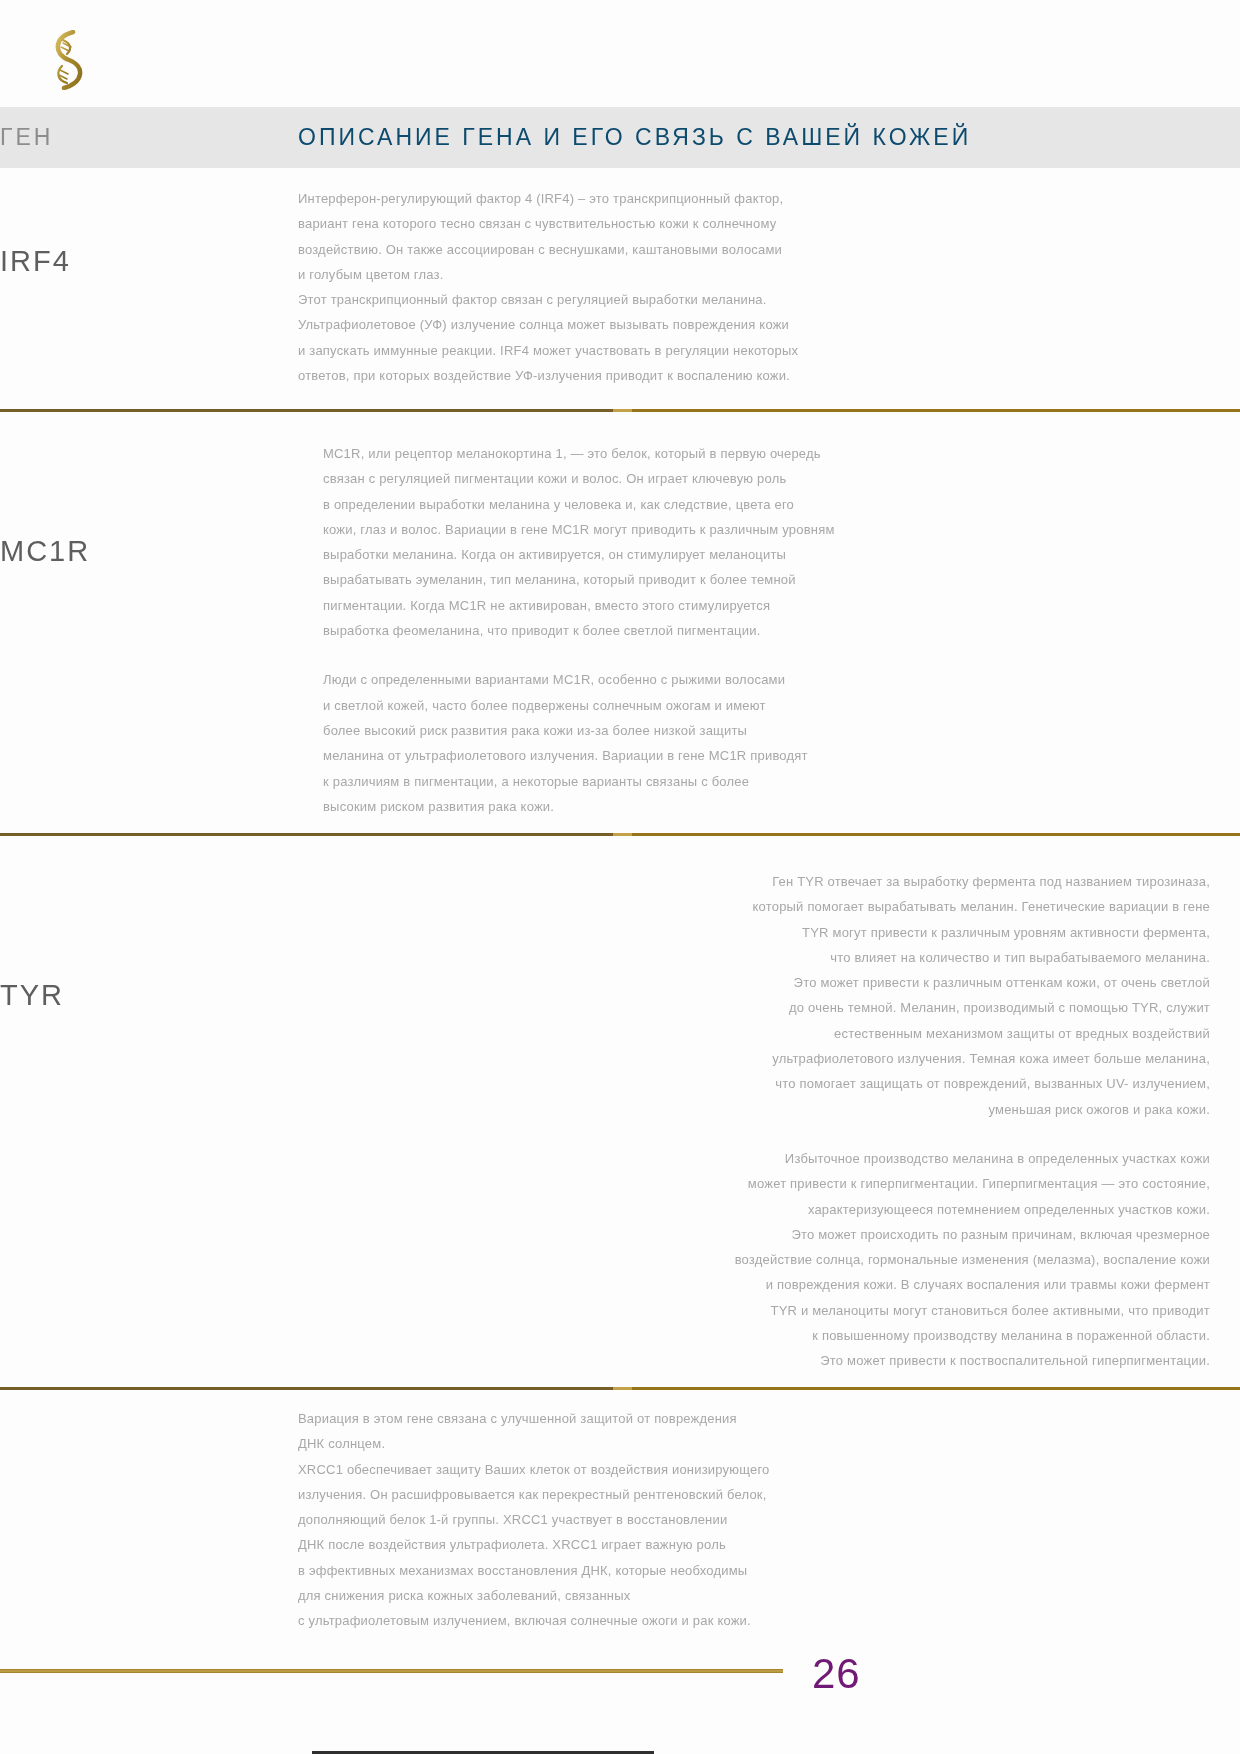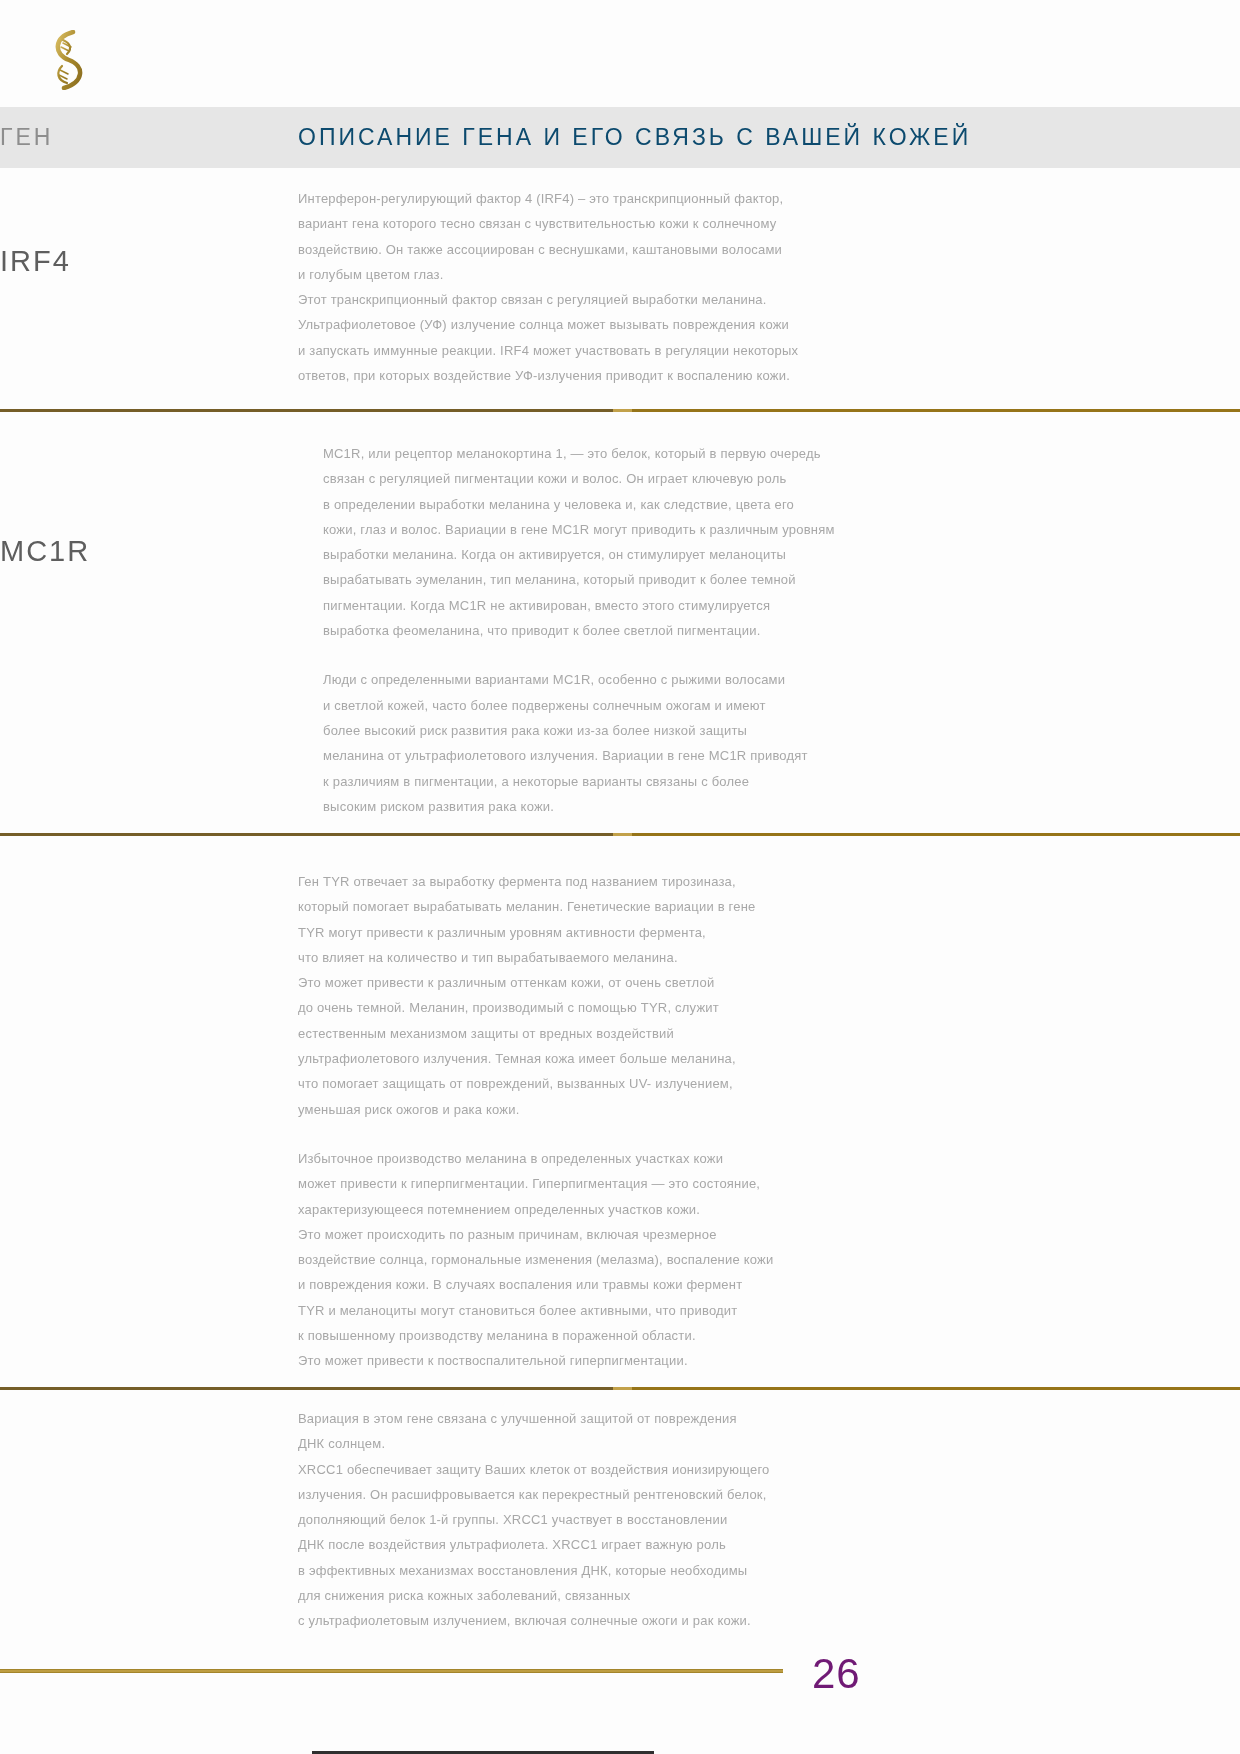--- a/index.html
+++ b/index.html
@@ -32,21 +32,21 @@
     position:absolute;left:0;width:265px;text-align:left;
     font-size:29px;font-weight:300;letter-spacing:2px;color:#5e5e5e;
   }
   .row-irf4 .gene-label{top:77px;}
   .row-mc1r .gene-label{top:123px;}
   .row-tyr .gene-label{top:143px;}
   .row-xrcc1 .gene-label{top:90px;}
   .gene-desc{position:absolute;left:298px;width:912px;top:0;}
   .row-irf4 .gene-desc{padding-top:18px;}
   .row-mc1r .gene-desc{padding-top:29px;margin-left:25px;}
-  .row-tyr  .gene-desc{padding-top:33px;}
+  .row-tyr  .gene-desc{padding-top:33px;text-align:right;}
   .row-xrcc1 .gene-desc{padding-top:16px;}
   .gene-desc p{
     margin:0;white-space:pre-line;
     font-size:13px;line-height:25.3px;font-weight:300;
     color:#a8a8a8;letter-spacing:0.2px;
   }
   .gene-desc p + p{margin-top:24px;}
   
   .divider{
     position:absolute;left:0;width:1240px;height:3px;
@@ -129,20 +129,21 @@
 более высокий риск развития рака кожи из-за более низкой защиты
 меланина от ультрафиолетового излучения. Вариации в гене MC1R приводят
 к различиям в пигментации, а некоторые варианты связаны с более
 высоким риском развития рака кожи.</p>
     </div>
   </section>
 
   <div class="divider divider-2"></div>
 
   <section class="row row-tyr">
+    <div class="gene-label">TYR</div>
     <div class="gene-desc">
       <p>Ген TYR отвечает за выработку фермента под названием тирозиназа,
 который помогает вырабатывать меланин. Генетические вариации в гене
 TYR могут привести к различным уровням активности фермента,
 что влияет на количество и тип вырабатываемого меланина.
 Это может привести к различным оттенкам кожи, от очень светлой
 до очень темной. Меланин, производимый с помощью TYR, служит
 естественным механизмом защиты от вредных воздействий
 ультрафиолетового излучения. Темная кожа имеет больше меланина,
 что помогает защищать от повреждений, вызванных UV- излучением,

